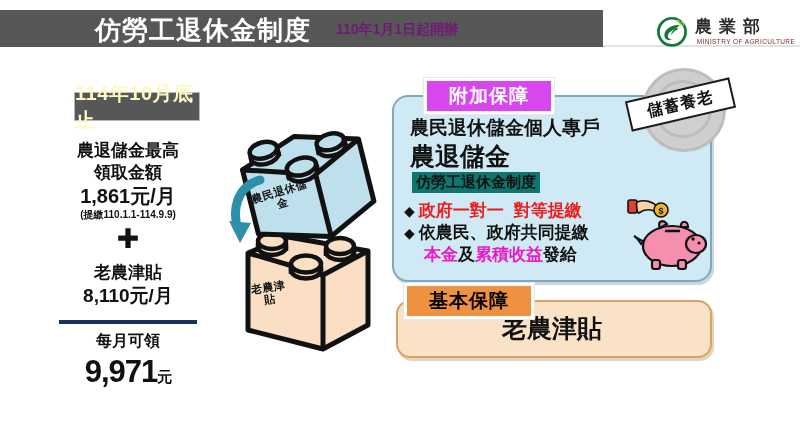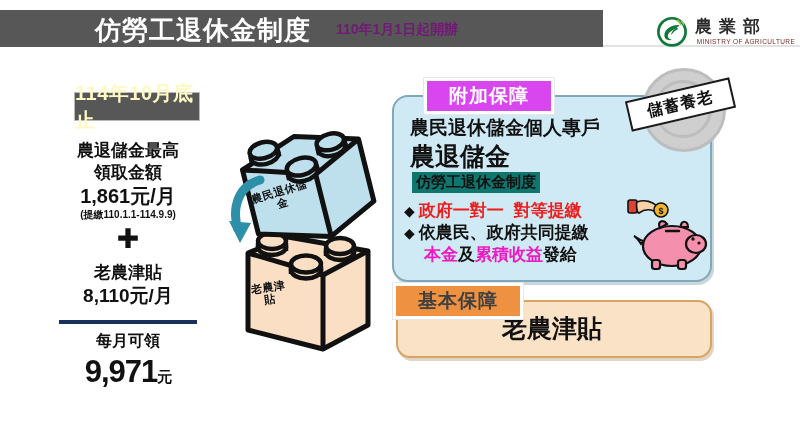--- a/index.html
+++ b/index.html
@@ -140,24 +140,24 @@
   #basic-panel{
     position:absolute;left:396px;top:300px;width:312px;height:54px;
     background:#fae2c6;border:2px solid #d9a463;border-radius:14px;
     box-shadow:2px 3px 0 rgba(190,160,125,.45);
   }
   #basic-title{
     position:absolute;left:396px;top:312px;width:312px;text-align:center;
     font-size:25px;font-weight:bold;color:#111;
   }
   #basic-badge{
-    position:absolute;left:393px;top:283px;width:124px;height:30px;
+    position:absolute;left:404px;top:283px;width:124px;height:30px;
     background:#ee9140;border:3px solid #ffffff;
     display:flex;align-items:center;justify-content:center;
-    color:#404040;font-size:19px;font-weight:bold;letter-spacing:1px;
+    color:#000000;font-size:19px;font-weight:bold;letter-spacing:1px;
     box-shadow:0 0 0 1px #e7e7e7;
   }
 </style>
 </head>
 <body>
 
 <div id="stage">
 
   <div id="header-bar"></div>
   <div id="header-title">仿勞工退休金制度</div>

